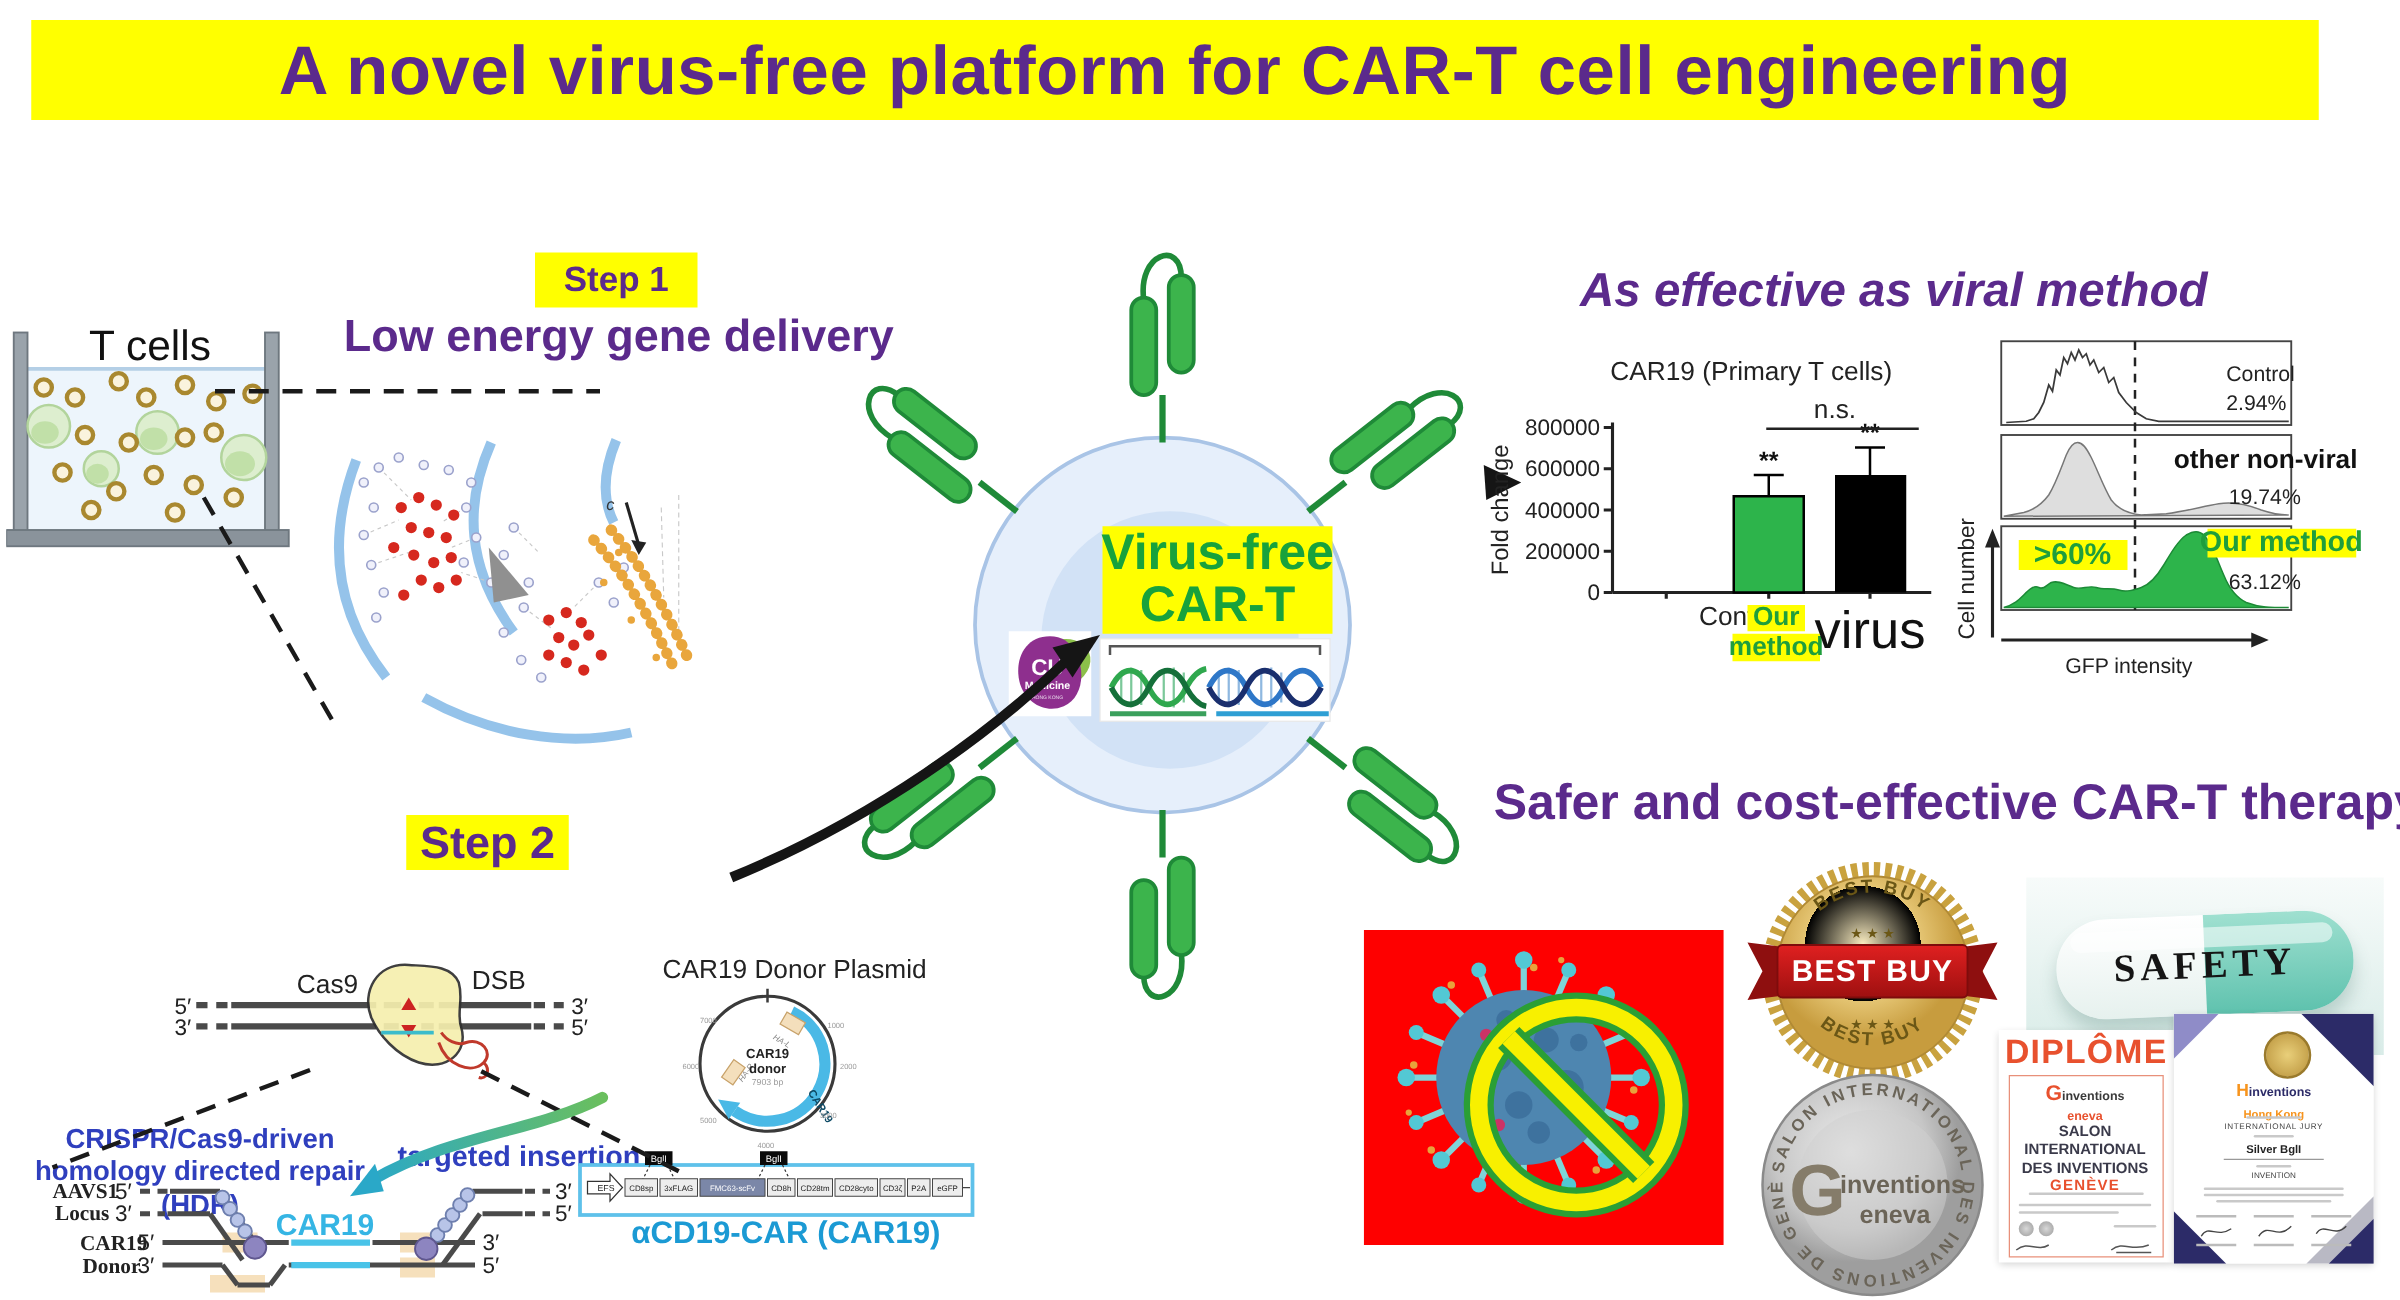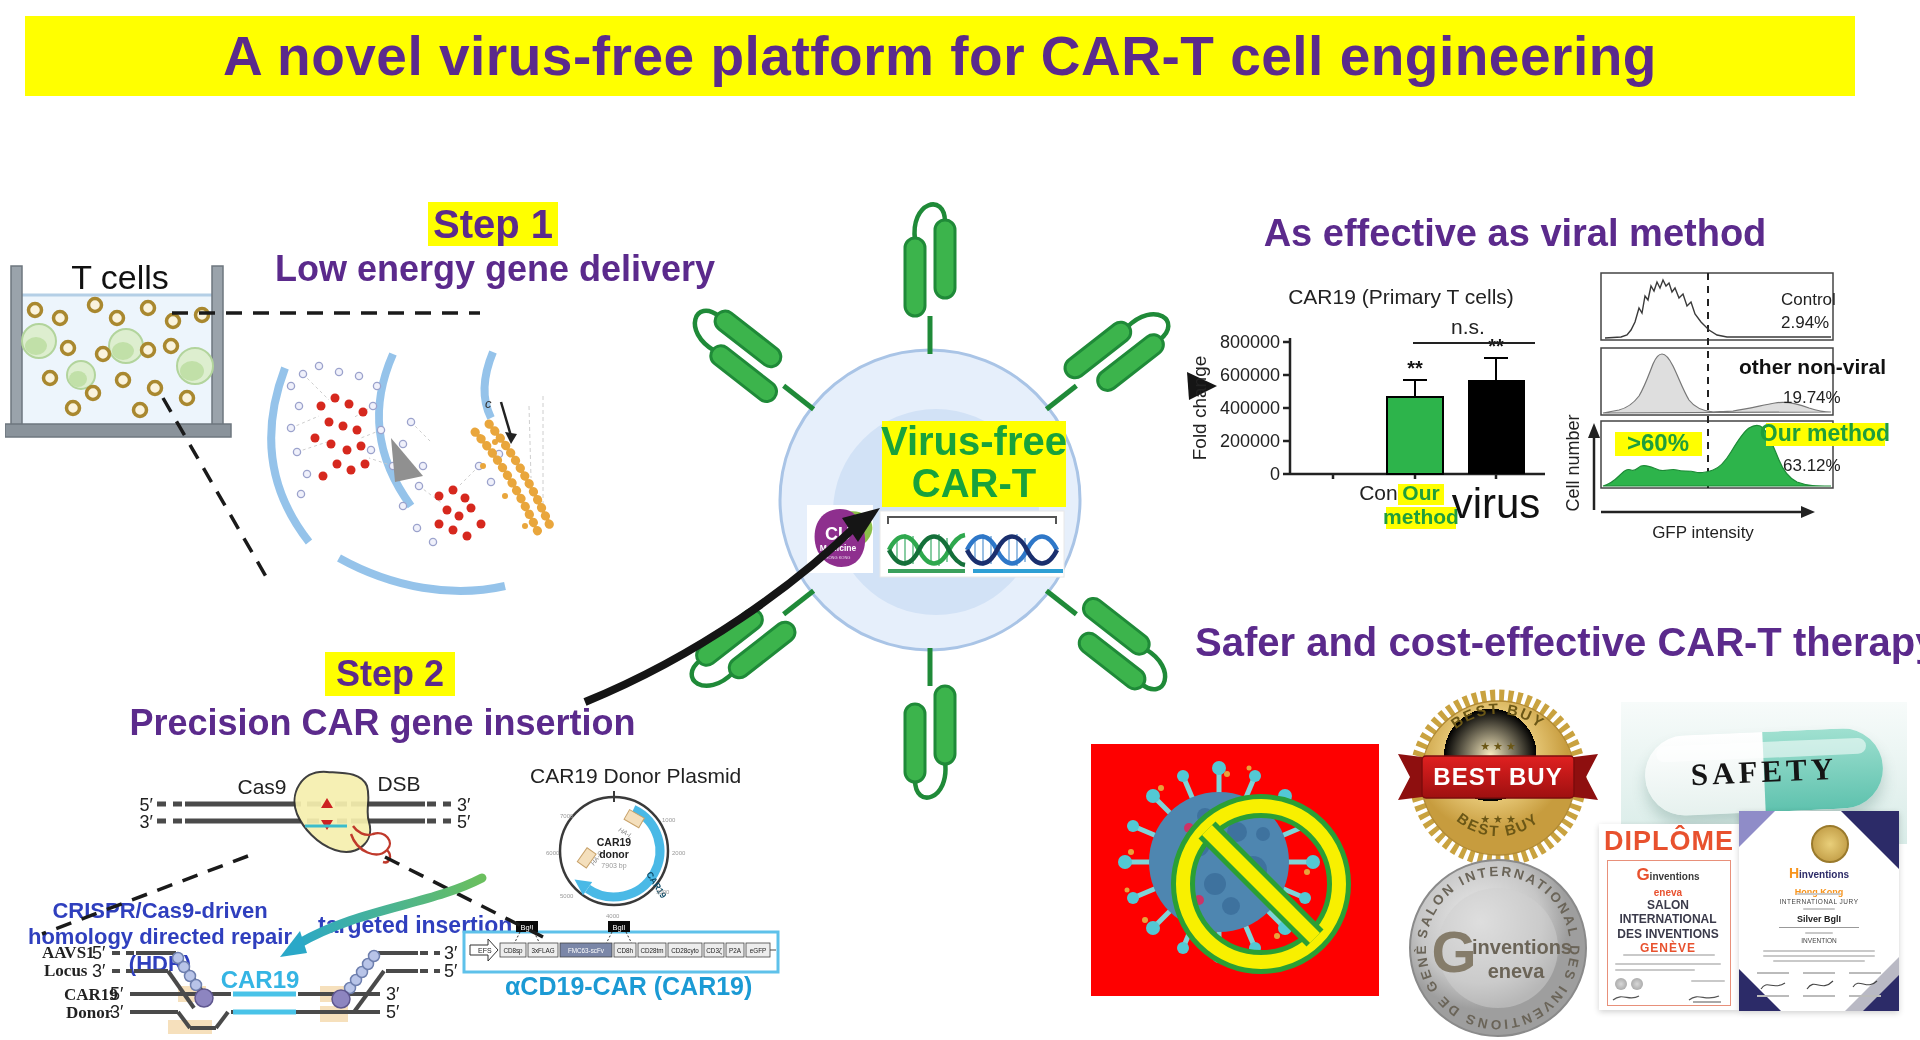--- a/index.html
+++ b/index.html
@@ -15,21 +15,21 @@
 </head>
 <body>
 
 <div id="canvas">
 
   <div class="t yellowbg" style="left:25px;top:16px;width:1830px;height:80px;display:flex;align-items:center;justify-content:center;">
     <span class="purple" style="font-size:55px;letter-spacing:.5px;">A novel virus-free platform for CAR-T cell engineering</span>
   </div>
 
   <div class="t yellowbg ctr" style="left:428px;top:202px;width:130px;height:44px;">
-    <span class="purple" style="font-size:40px;line-height:44px;">Step 1</span>
+    <span class="purple" style="font-size:28px;line-height:44px;">Step 1</span>
   </div>
   <div class="t purple ctr" style="left:230px;top:248px;width:530px;font-size:36px;">Low energy gene delivery</div>
 
   <div class="t" style="left:60px;top:258px;width:120px;text-align:center;font-size:34px;color:#111;">T cells</div>
 
   <div class="t" style="left:5px;top:258px;">
     <svg width="228" height="186" viewBox="0 0 228 186">
       <rect x="17" y="36" width="190" height="132" fill="#edf5fc"></rect>
       <line x1="17" y1="37" x2="207" y2="37" stroke="#b4cfe6" stroke-width="3"></line>
       <rect x="6" y="8" width="11" height="160" fill="#9aa3ab" stroke="#6e777f" stroke-width="1.5"></rect>
@@ -217,21 +217,20 @@
         <text x="31" y="35" text-anchor="middle" font-size="18" font-weight="bold" fill="#fff">CU</text>
         <text x="31" y="46" text-anchor="middle" font-size="8.5" font-weight="bold" fill="#fff">Medicine</text>
         <text x="31" y="54" text-anchor="middle" font-size="4" fill="#e8d8ea">HONG KONG</text>
       </g>
     </svg>
   </div>
 
   <div class="t yellowbg ctr" style="left:325px;top:652px;width:130px;height:44px;">
     <span class="purple" style="font-size:36px;line-height:44px;">Step 2</span>
   </div>
-  <div class="t purple ctr" style="left:95px;top:702px;width:575px;font-size:36px;">Precision CAR gene insertion</div>
 
   <div class="t" style="left:95px;top:760px;">
     <svg width="385" height="112" viewBox="0 0 385 112">
       <text x="167" y="34" text-anchor="middle" font-size="21" fill="#222">Cas9</text>
       <text x="304" y="31" text-anchor="middle" font-size="21" fill="#222">DSB</text>
       <text x="58" y="51" text-anchor="end" font-size="18" fill="#222">5′</text>
       <text x="58" y="68" text-anchor="end" font-size="18" fill="#222">3′</text>
       <text x="362" y="51" font-size="18" fill="#222">3′</text>
       <text x="362" y="68" font-size="18" fill="#222">5′</text>
       <g stroke="#4a4a4a" stroke-width="5">
@@ -384,21 +383,21 @@
         <rect x="264" y="23" width="18" height="14" fill="#ededed" stroke="#444" stroke-width="0.8"></rect>
         <text x="273" y="33" text-anchor="middle" font-size="6.3" fill="#222">P2A</text>
         <rect x="284" y="23" width="24" height="14" fill="#ededed" stroke="#444" stroke-width="0.8"></rect>
         <text x="296" y="33" text-anchor="middle" font-size="6.3" fill="#222">eGFP</text>
         <line x1="308" y1="30" x2="314" y2="30" stroke="#444" stroke-width="1"></line>
       </g>
     </svg>
   </div>
   <div class="t ctr" style="left:505px;top:972px;width:230px;font-size:25px;font-weight:bold;color:#1b9ad4;">αCD19-CAR (CAR19)</div>
 
-  <div class="t purple ctr" style="left:1190px;top:212px;width:650px;font-size:38px;">As effective as viral method</div>
+  <div class="t purple ctr" style="left:1190px;top:212px;width:650px;font-size:38px;font-style:italic;">As effective as viral method</div>
 
   <div class="t" style="left:1190px;top:278px;">
     <svg width="380" height="272" viewBox="0 0 380 272">
       <text x="211" y="26" text-anchor="middle" font-size="21" fill="#222">CAR19 (Primary T cells)</text>
       <text x="16" y="130" text-anchor="middle" font-size="19" fill="#222" transform="rotate(-90 16 130)">Fold change</text>
       <g stroke="#222" stroke-width="2.5">
         <line x1="100" y1="60" x2="100" y2="196"></line>
           <line x1="100" y1="196" x2="355" y2="196"></line>
         <line x1="93" y1="64" x2="100" y2="64"></line>
           <line x1="93" y1="97" x2="100" y2="97"></line>

